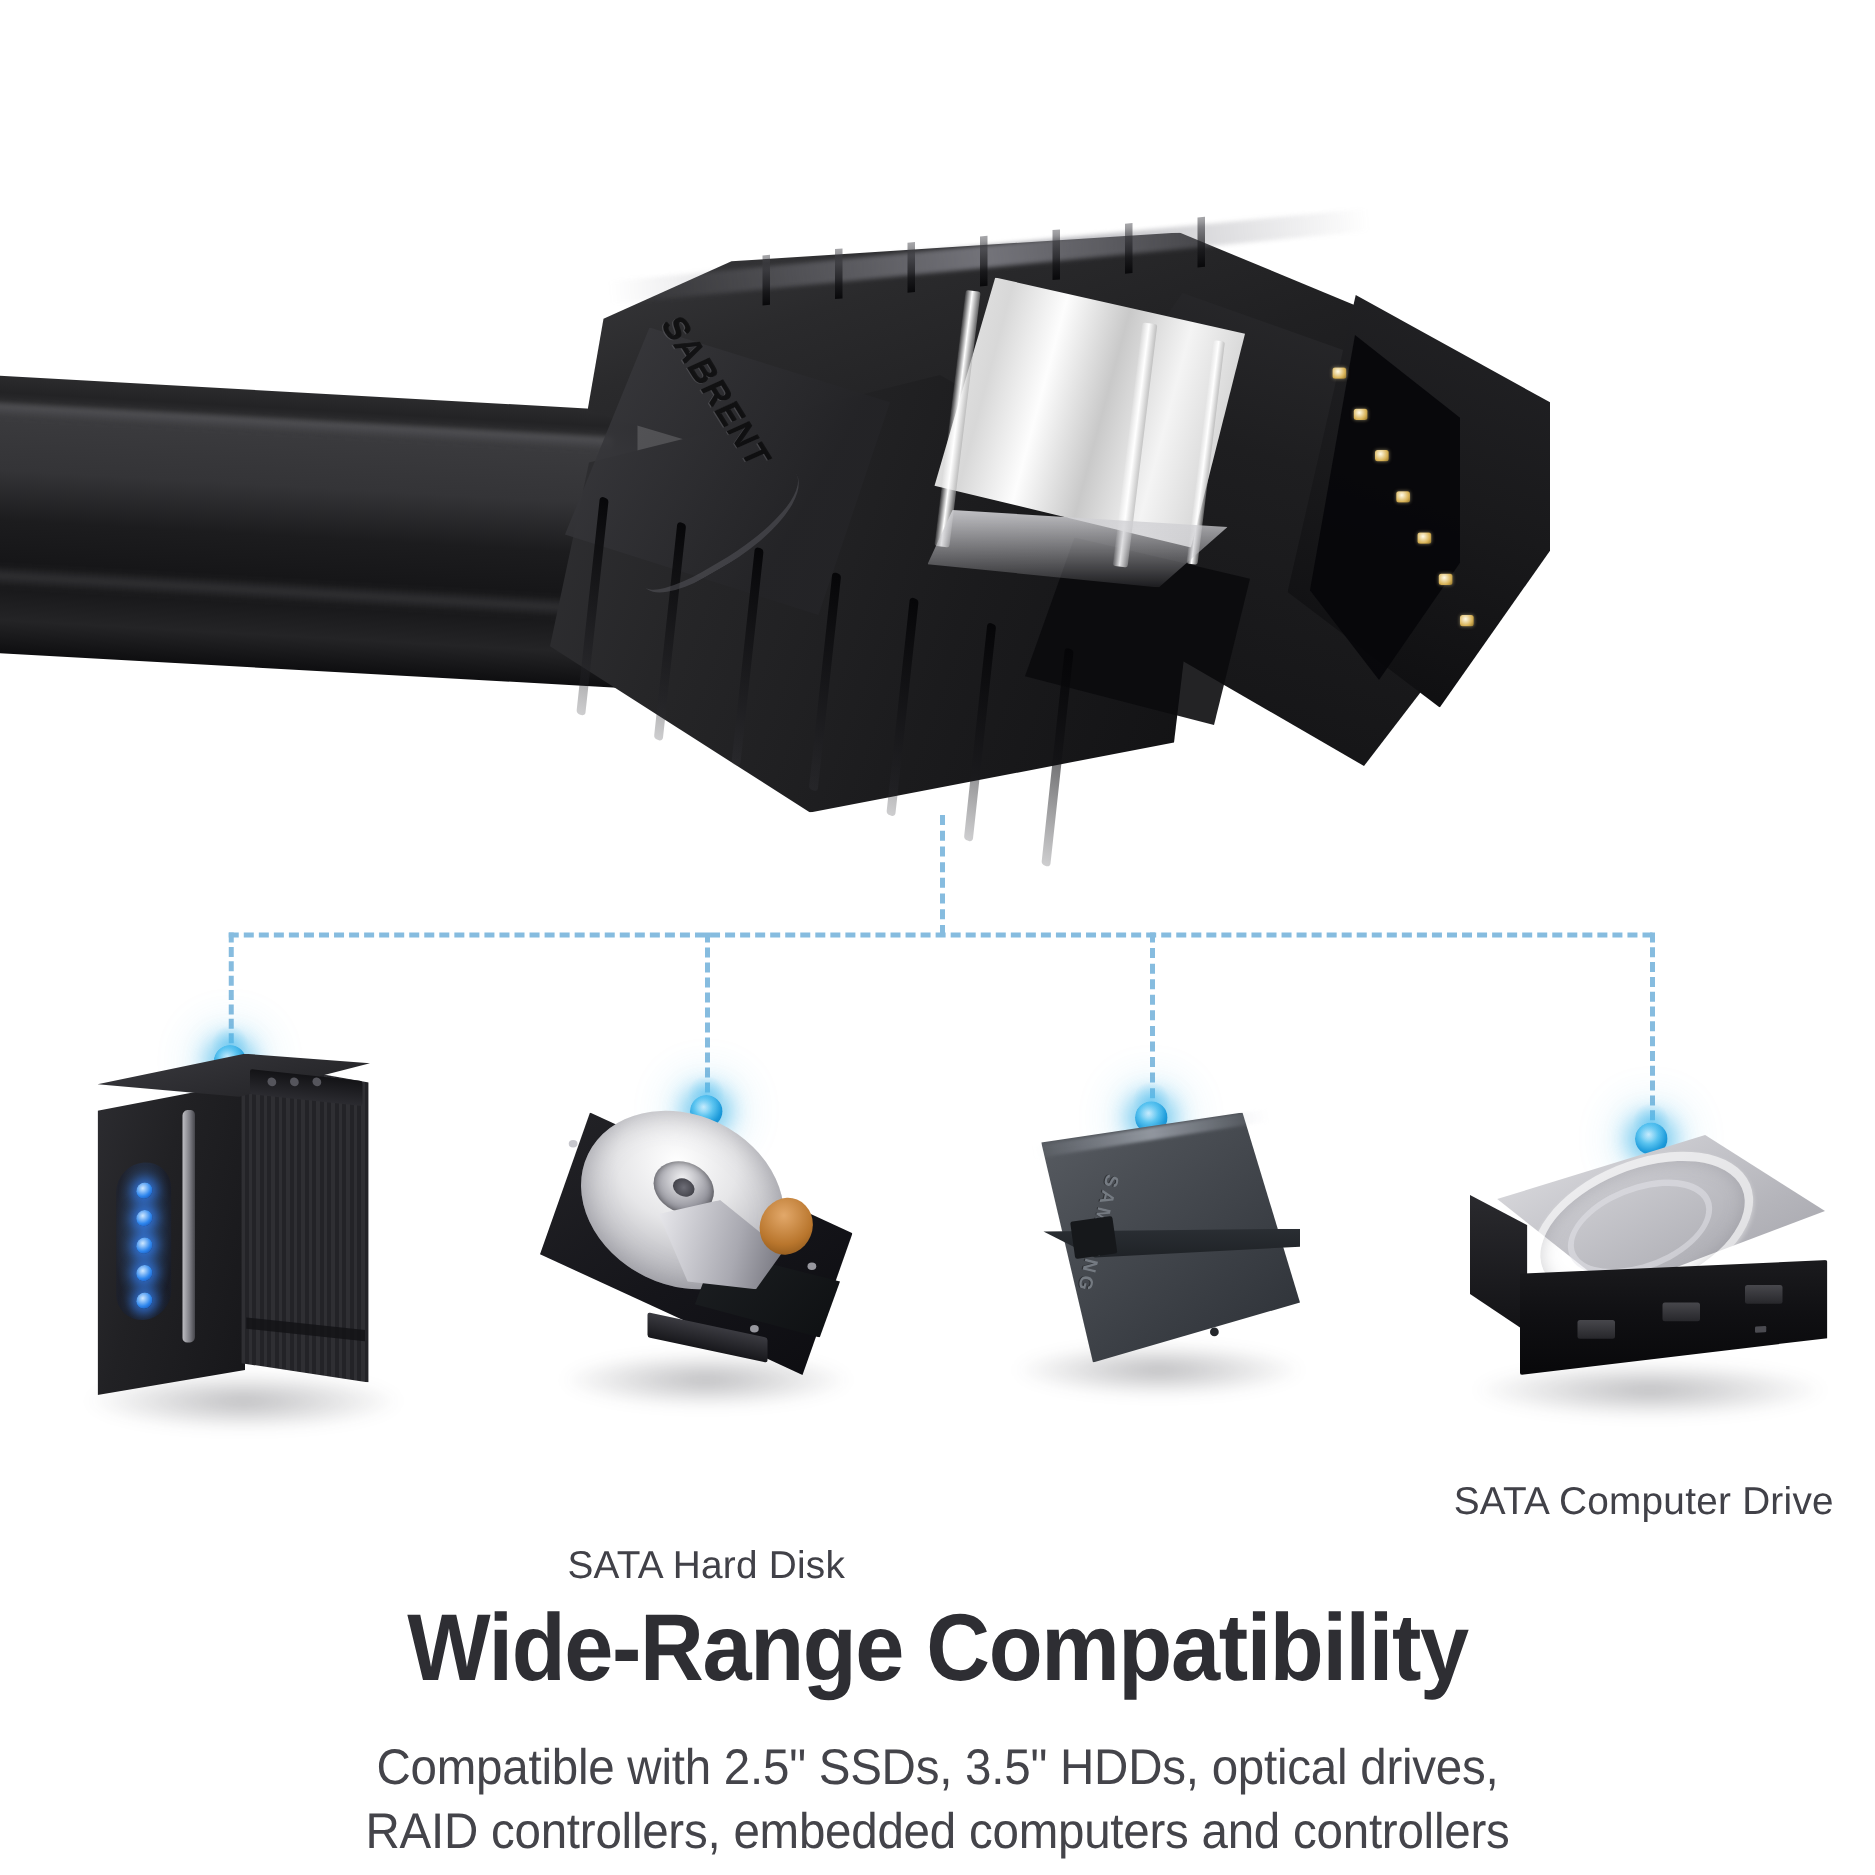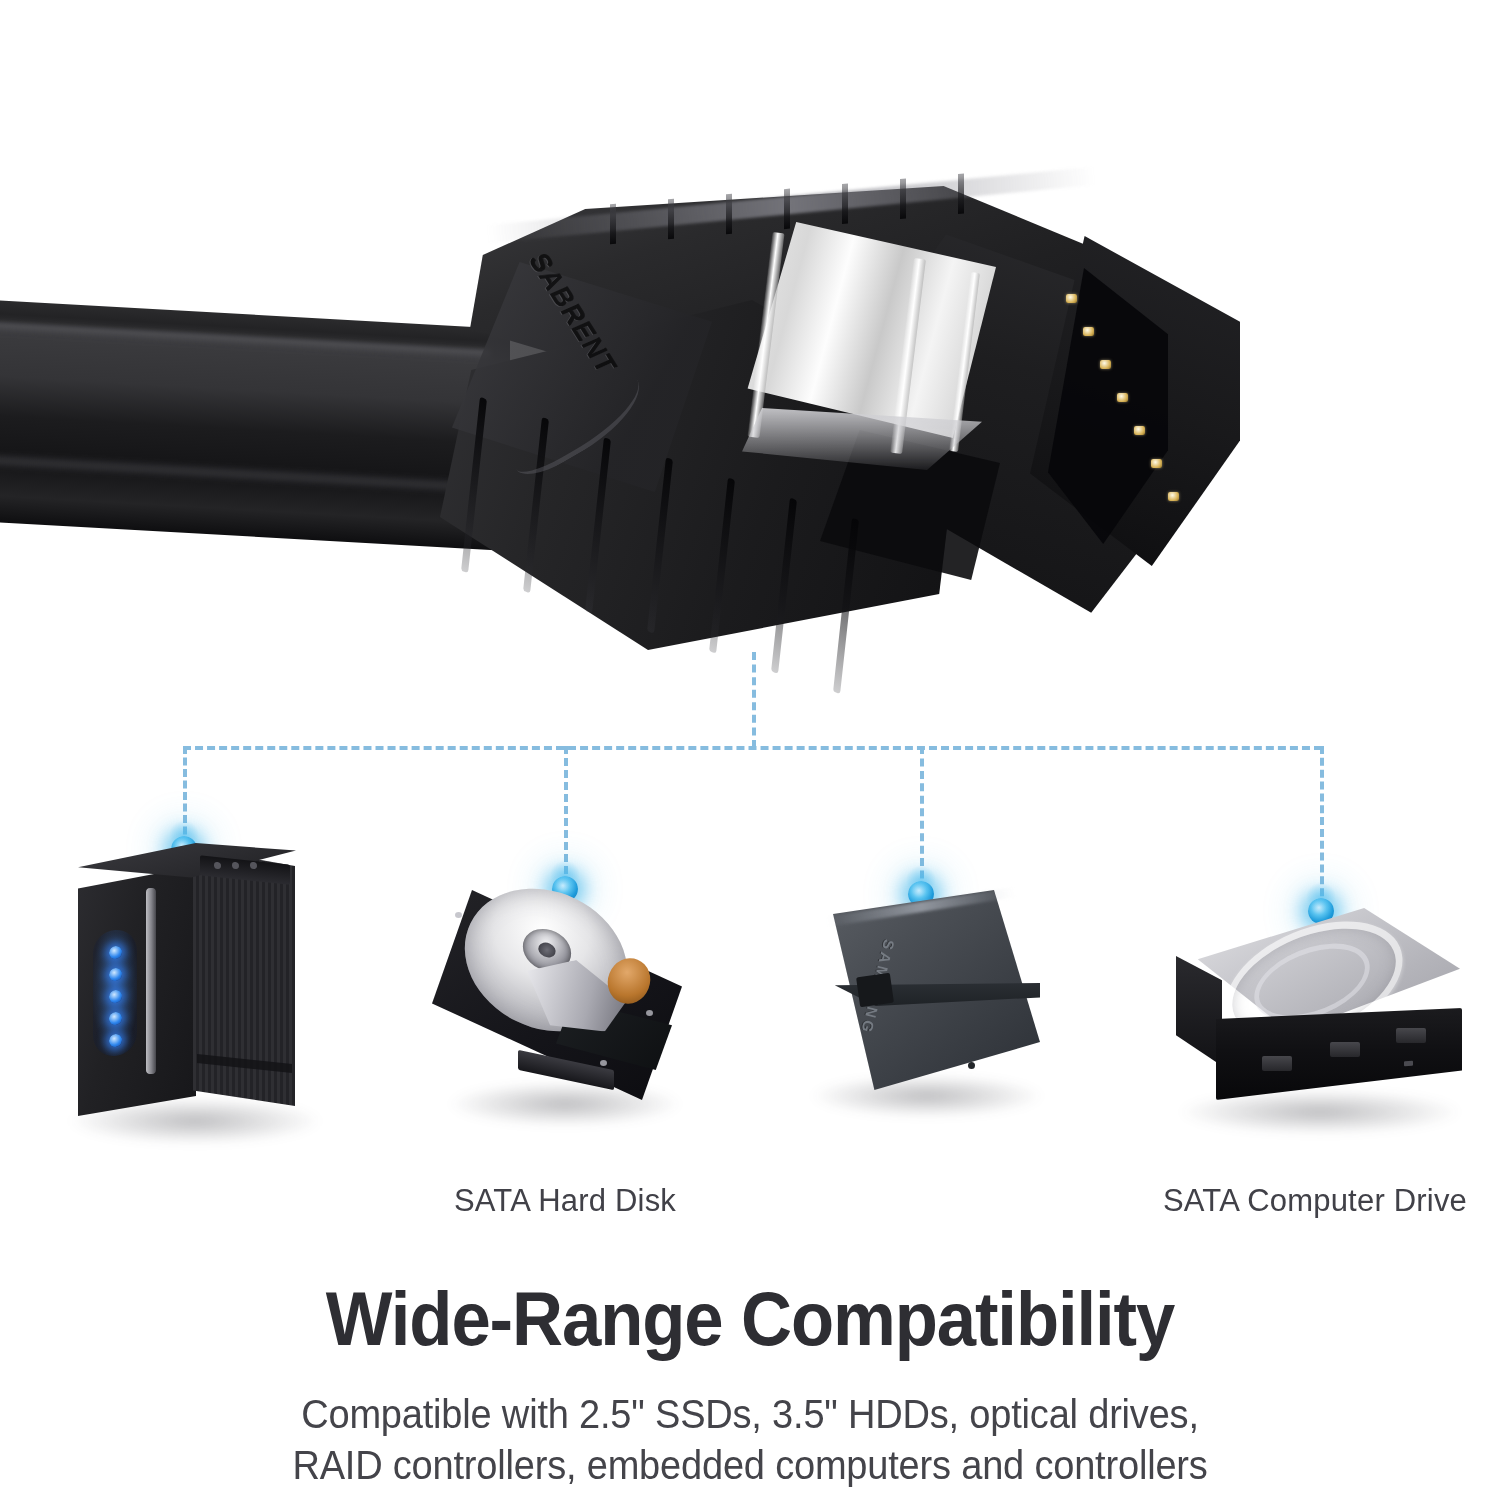--- a/index.html
+++ b/index.html
@@ -571,20 +571,20 @@
     <div class="od-top"></div>
     <div class="od-swirl"></div>
     <div class="od-swirl2"></div>
     <div class="od-front"></div>
     <div class="od-logo" style="left:1262px; top:1056px;"></div>
     <div class="od-logo" style="left:1330px; top:1042px;"></div>
     <div class="od-logo" style="left:1396px; top:1028px;"></div>
     <div class="od-eject"></div>
   </div>
 
-  <div class="caption" style="left:385px; top:1183px; width:360px;">SATA Hard Disk</div>
+  <div class="caption" style="left:385px; top:1234px; width:360px;">SATA Hard Disk</div>
   <div class="caption" style="left:1140px; top:1183px; width:350px;">SATA Computer Drive</div>
 
   <div class="headline">Wide-Range Compatibility</div>
   <div class="sub sub1">Compatible with 2.5" SSDs, 3.5" HDDs, optical drives,</div>
   <div class="sub sub2">RAID controllers, embedded computers and controllers</div>
 
 </div>
 
 </body></html>

